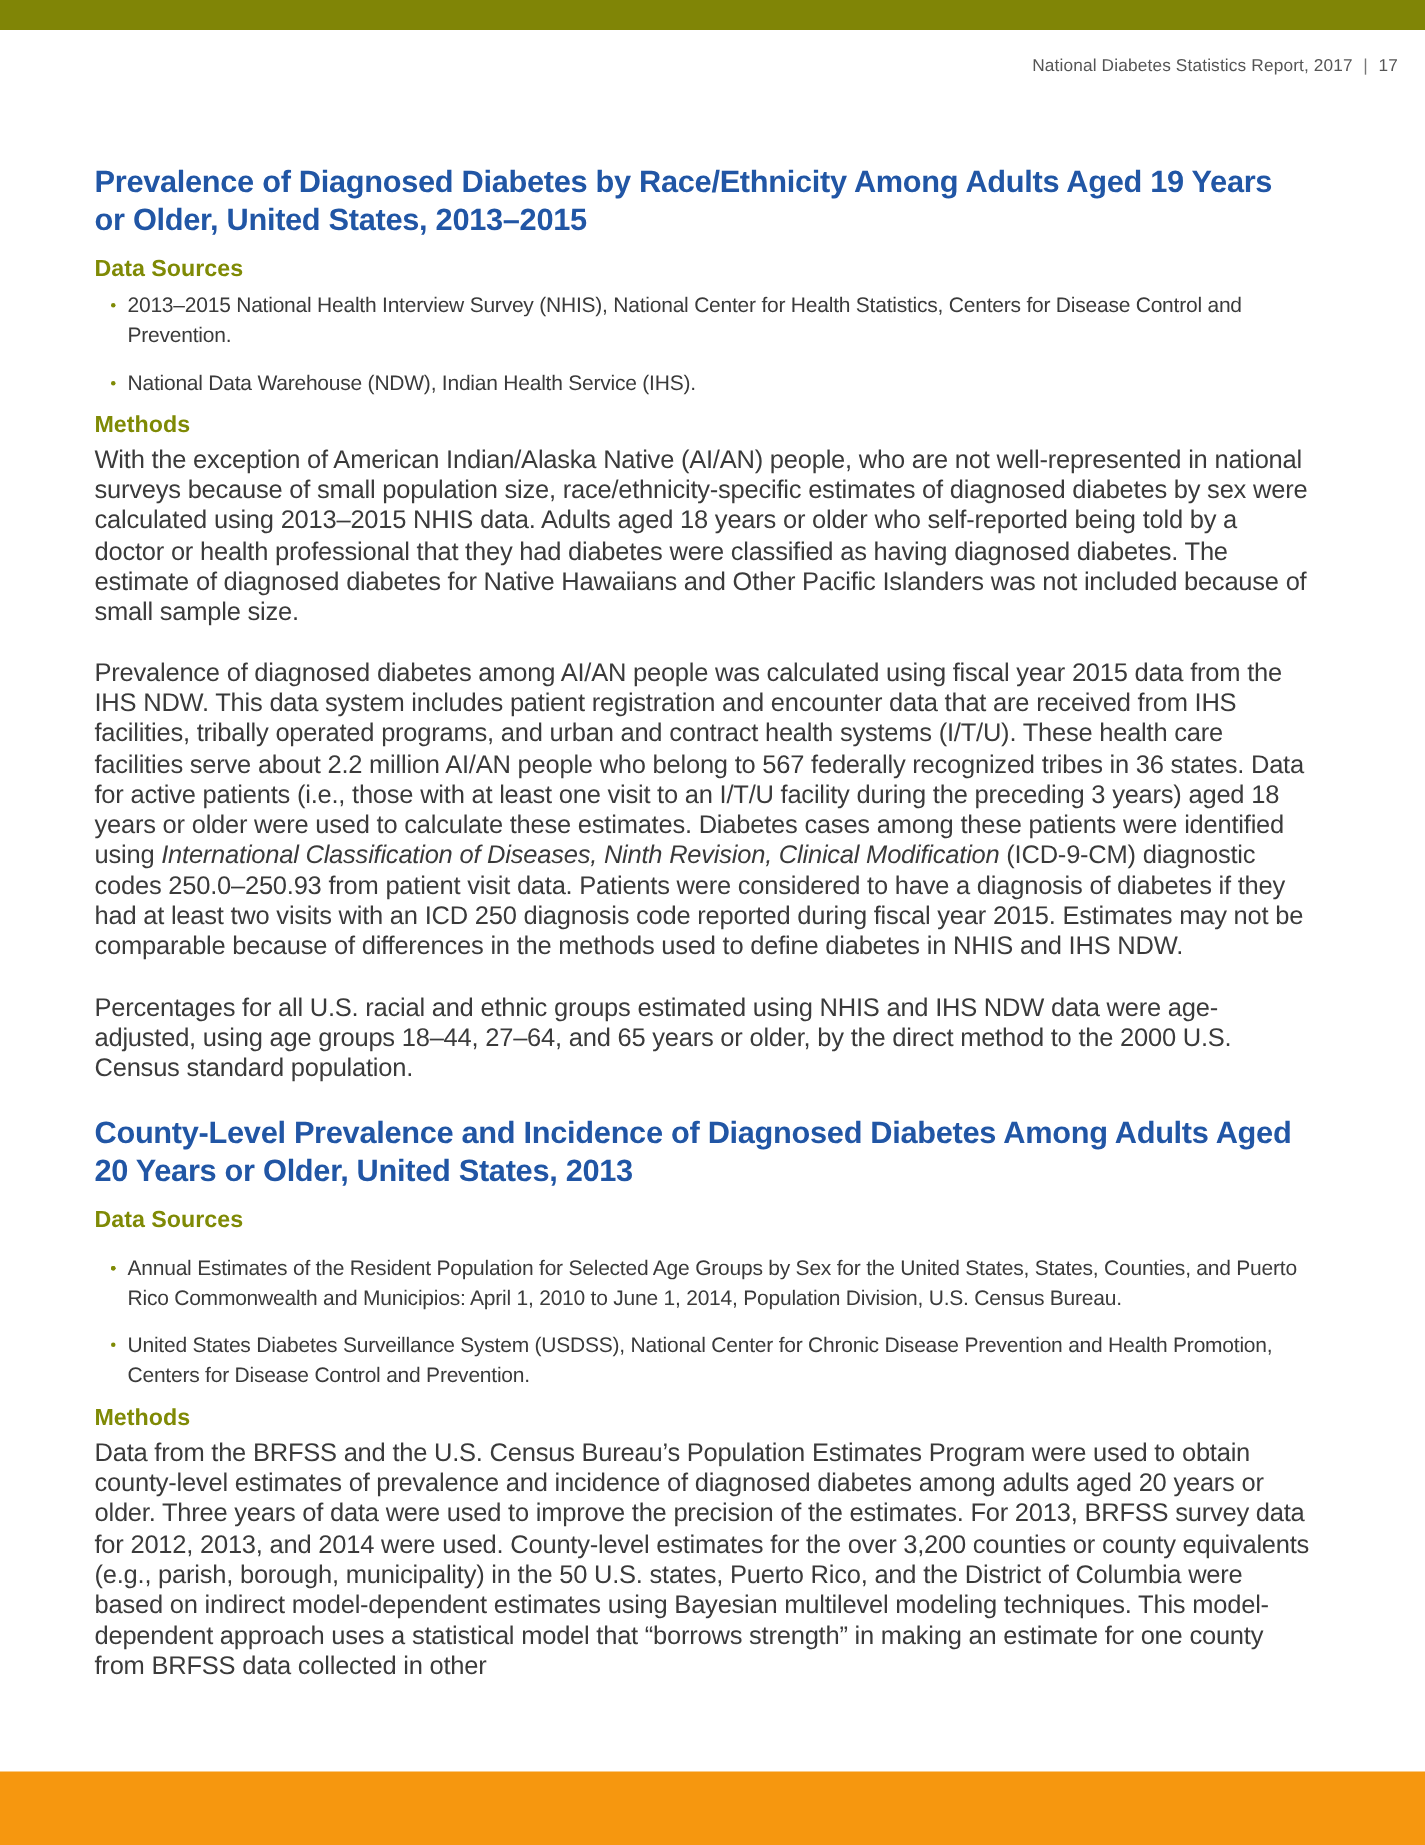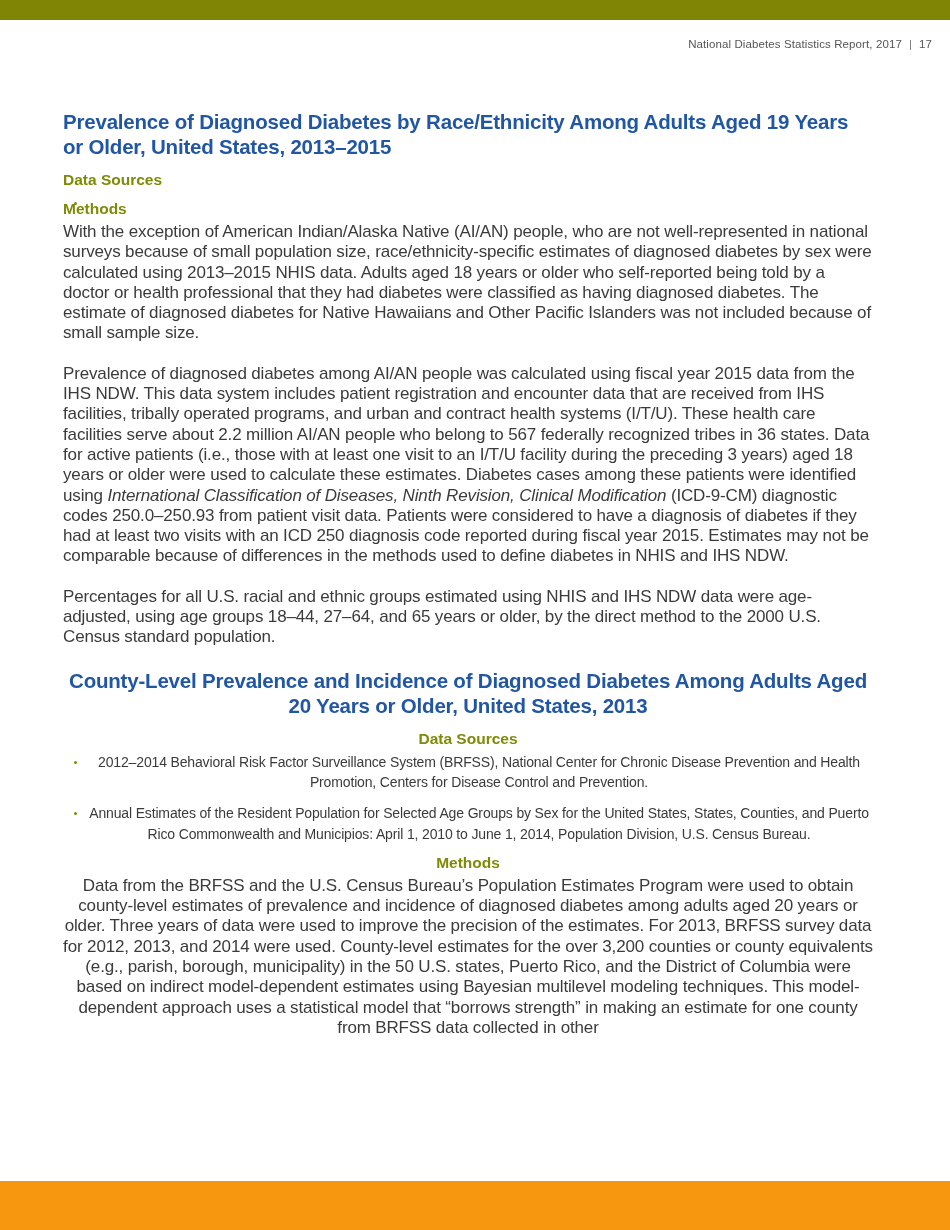--- a/index.html
+++ b/index.html
@@ -49,54 +49,56 @@
       width: 3px; height: 3px; border-radius: 50%;
       background: #7f8a05;
     }
     p.body-para {
       font-size: 17px; line-height: 20.3px;
       letter-spacing: -0.15px;
       margin-bottom: 20px;
     }
     p.body-para em { font-style: italic; }
     .section { margin-bottom: 0; }
-    .section.s2 { margin-top: 8px; text-align: center; }
+    .section.s2 { margin-top: 8px; }
   </style>
 </head>
 <body>
 
 <div class="top-band"></div>
 
 <div class="running-header">
   <span>National Diabetes Statistics Report, 2017</span><span class="sep">|</span><span>17</span>
 </div>
 
 <div class="content">
 
   <div class="section s1">
     <h1 class="section-title">Prevalence of Diagnosed Diabetes by Race/Ethnicity Among Adults Aged 19 Years or Older, United States, 2013–2015</h1>
 
     <h2 class="sub-title">Data Sources</h2>
     <ul class="bullets">
-      <li><span class="dot"></span></li>
+      <li><span class="dot"></span><span>2013–2015 National Health Interview Survey (NHIS), National Center for Health Statistics, Centers for Disease Control and Prevention.</span></li>
+      <li><span class="dot"></span><span>National Data Warehouse (NDW), Indian Health Service (IHS).</span></li>
     </ul>
 
     <h2 class="sub-title">Methods</h2>
     <p class="body-para">With the exception of American Indian/Alaska Native (AI/AN) people, who are not well-represented in national surveys because of small population size, race/ethnicity-specific estimates of diagnosed diabetes by sex were calculated using 2013–2015 NHIS data. Adults aged 18 years or older who self-reported being told by a doctor or health professional that they had diabetes were classified as having diagnosed diabetes. The estimate of diagnosed diabetes for Native Hawaiians and Other Pacific Islanders was not included because of small sample size.</p>
     <p class="body-para"><span>Prevalence of diagnosed diabetes among AI/AN people was calculated using fiscal year 2015 data from the IHS NDW. This data system includes patient registration and encounter data that are received from IHS facilities, tribally operated programs, and urban and contract health systems (I/T/U). These health care facilities serve about 2.2 million AI/AN people who belong to 567 federally recognized tribes in 36 states. Data for active patients (i.e., those with at least one visit to an I/T/U facility during the preceding 3 years) aged 18 years or older were used to calculate these estimates. Diabetes cases among these patients were identified using </span><em>International Classification of Diseases, Ninth Revision, Clinical Modification</em><span> (ICD-9-CM) diagnostic codes 250.0–250.93 from patient visit data. Patients were considered to have a diagnosis of diabetes if they had at least two visits with an ICD 250 diagnosis code reported during fiscal year 2015. Estimates may not be comparable because of differences in the methods used to define diabetes in NHIS and IHS NDW.</span></p>
     <p class="body-para">Percentages for all U.S. racial and ethnic groups estimated using NHIS and IHS NDW data were age-adjusted, using age groups 18–44, 27–64, and 65 years or older, by the direct method to the 2000 U.S. Census standard population.</p>
   </div>
 
   <div class="section s2">
     <h1 class="section-title">County-Level Prevalence and Incidence of Diagnosed Diabetes Among Adults Aged 20 Years or Older, United States, 2013</h1>
 
     <h2 class="sub-title">Data Sources</h2>
     <ul class="bullets">
-      <li><span class="dot"></span><span>2012–2014 Behavioral Risk Factor Surveillance System (BRFSS), National Center for Chronic Disease Prevention and Health Promotion, Centers for Disease Control and Prevention.</span></li>
+      <li><span class="dot"></span></li>
       <li><span class="dot"></span><span>Annual Estimates of the Resident Population for Selected Age Groups by Sex for the United States, States, Counties, and Puerto Rico Commonwealth and Municipios: April 1, 2010 to June 1, 2014, Population Division, U.S. Census Bureau.</span></li>
+      <li><span class="dot"></span><span>United States Diabetes Surveillance System (USDSS), National Center for Chronic Disease Prevention and Health Promotion, Centers for Disease Control and Prevention.</span></li>
     </ul>
 
     <h2 class="sub-title">Methods</h2>
     <p class="body-para">Data from the BRFSS and the U.S. Census Bureau’s Population Estimates Program were used to obtain county-level estimates of prevalence and incidence of diagnosed diabetes among adults aged 20 years or older. Three years of data were used to improve the precision of the estimates. For 2013, BRFSS survey data for 2012, 2013, and 2014 were used. County-level estimates for the over 3,200 counties or county equivalents (e.g., parish, borough, municipality) in the 50 U.S. states, Puerto Rico, and the District of Columbia were based on indirect model-dependent estimates using Bayesian multilevel modeling techniques. This model-dependent approach uses a statistical model that “borrows strength” in making an estimate for one county from BRFSS data collected in other</p>
   </div>
 
 </div>
 
 <div class="bottom-band"></div>
 

